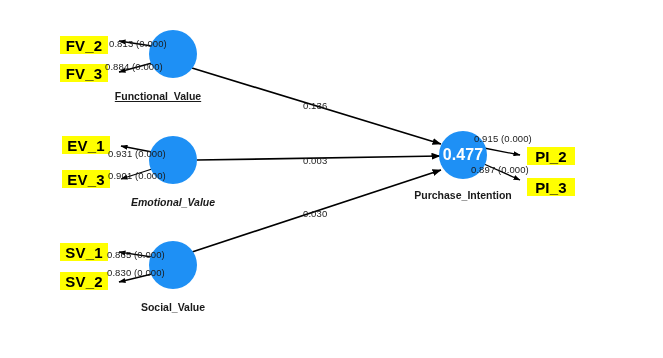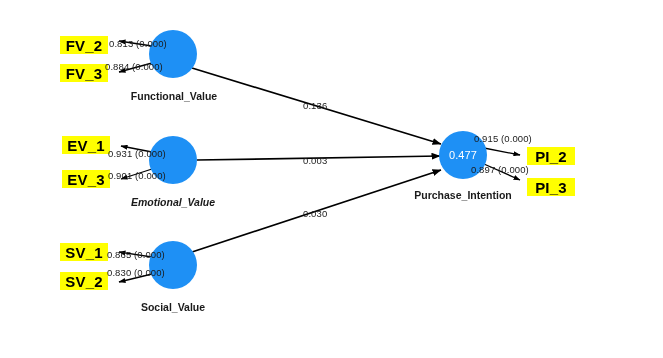--- a/index.html
+++ b/index.html
@@ -39,23 +39,23 @@
   }
   .construct-circle {
     position: absolute;
     border-radius: 50%;
     background: #1e90f5;
     display: flex;
     align-items: center;
     justify-content: center;
   }
   .construct-circle .r2-value {
-    font-size: 11px;
+    font-size: 16px;
     color: #ffffff;
-    font-weight: normal;
+    font-weight: bold;
     letter-spacing: 0.1px;
   }
   .construct-label {
     position: absolute;
     font-size: 10.5px;
     font-weight: bold;
     color: #1a1a1a;
     white-space: nowrap;
     text-align: center;
   }
@@ -138,21 +138,21 @@
     <span>PI_3</span>
   </div>
 
   <div class="construct-circle" style="left:149px; top:30px; width:48px; height:48px;"></div>
   <div class="construct-circle" style="left:149px; top:136px; width:48px; height:48px;"></div>
   <div class="construct-circle" style="left:149px; top:241px; width:48px; height:48px;"></div>
   <div class="construct-circle" style="left:439px; top:131px; width:48px; height:48px;">
     <span class="r2-value">0.477</span>
   </div>
 
-  <div class="construct-label" style="left:124px; top:90px; width:100px;">Functional_Value</div>
+  <div class="construct-label" style="left:108px; top:90px; width:100px;text-decoration:underline;">Functional_Value</div>
   <div class="construct-label" style="left:123px; top:196px; width:100px;font-style:italic;">Emotional_Value</div>
   <div class="construct-label" style="left:133px; top:301px; width:80px;">Social_Value</div>
   <div class="construct-label" style="left:409px; top:189px; width:108px;">Purchase_Intention</div>
 
   <div class="loading-label" style="left:109px; top:38px;">0.813 (0.000)</div>
   <div class="loading-label" style="left:105px; top:61px;">0.884 (0.000)</div>
 
   <div class="loading-label" style="left:108px; top:148px;">0.931 (0.000)</div>
   <div class="loading-label" style="left:108px; top:170px;">0.901 (0.000)</div>
 

